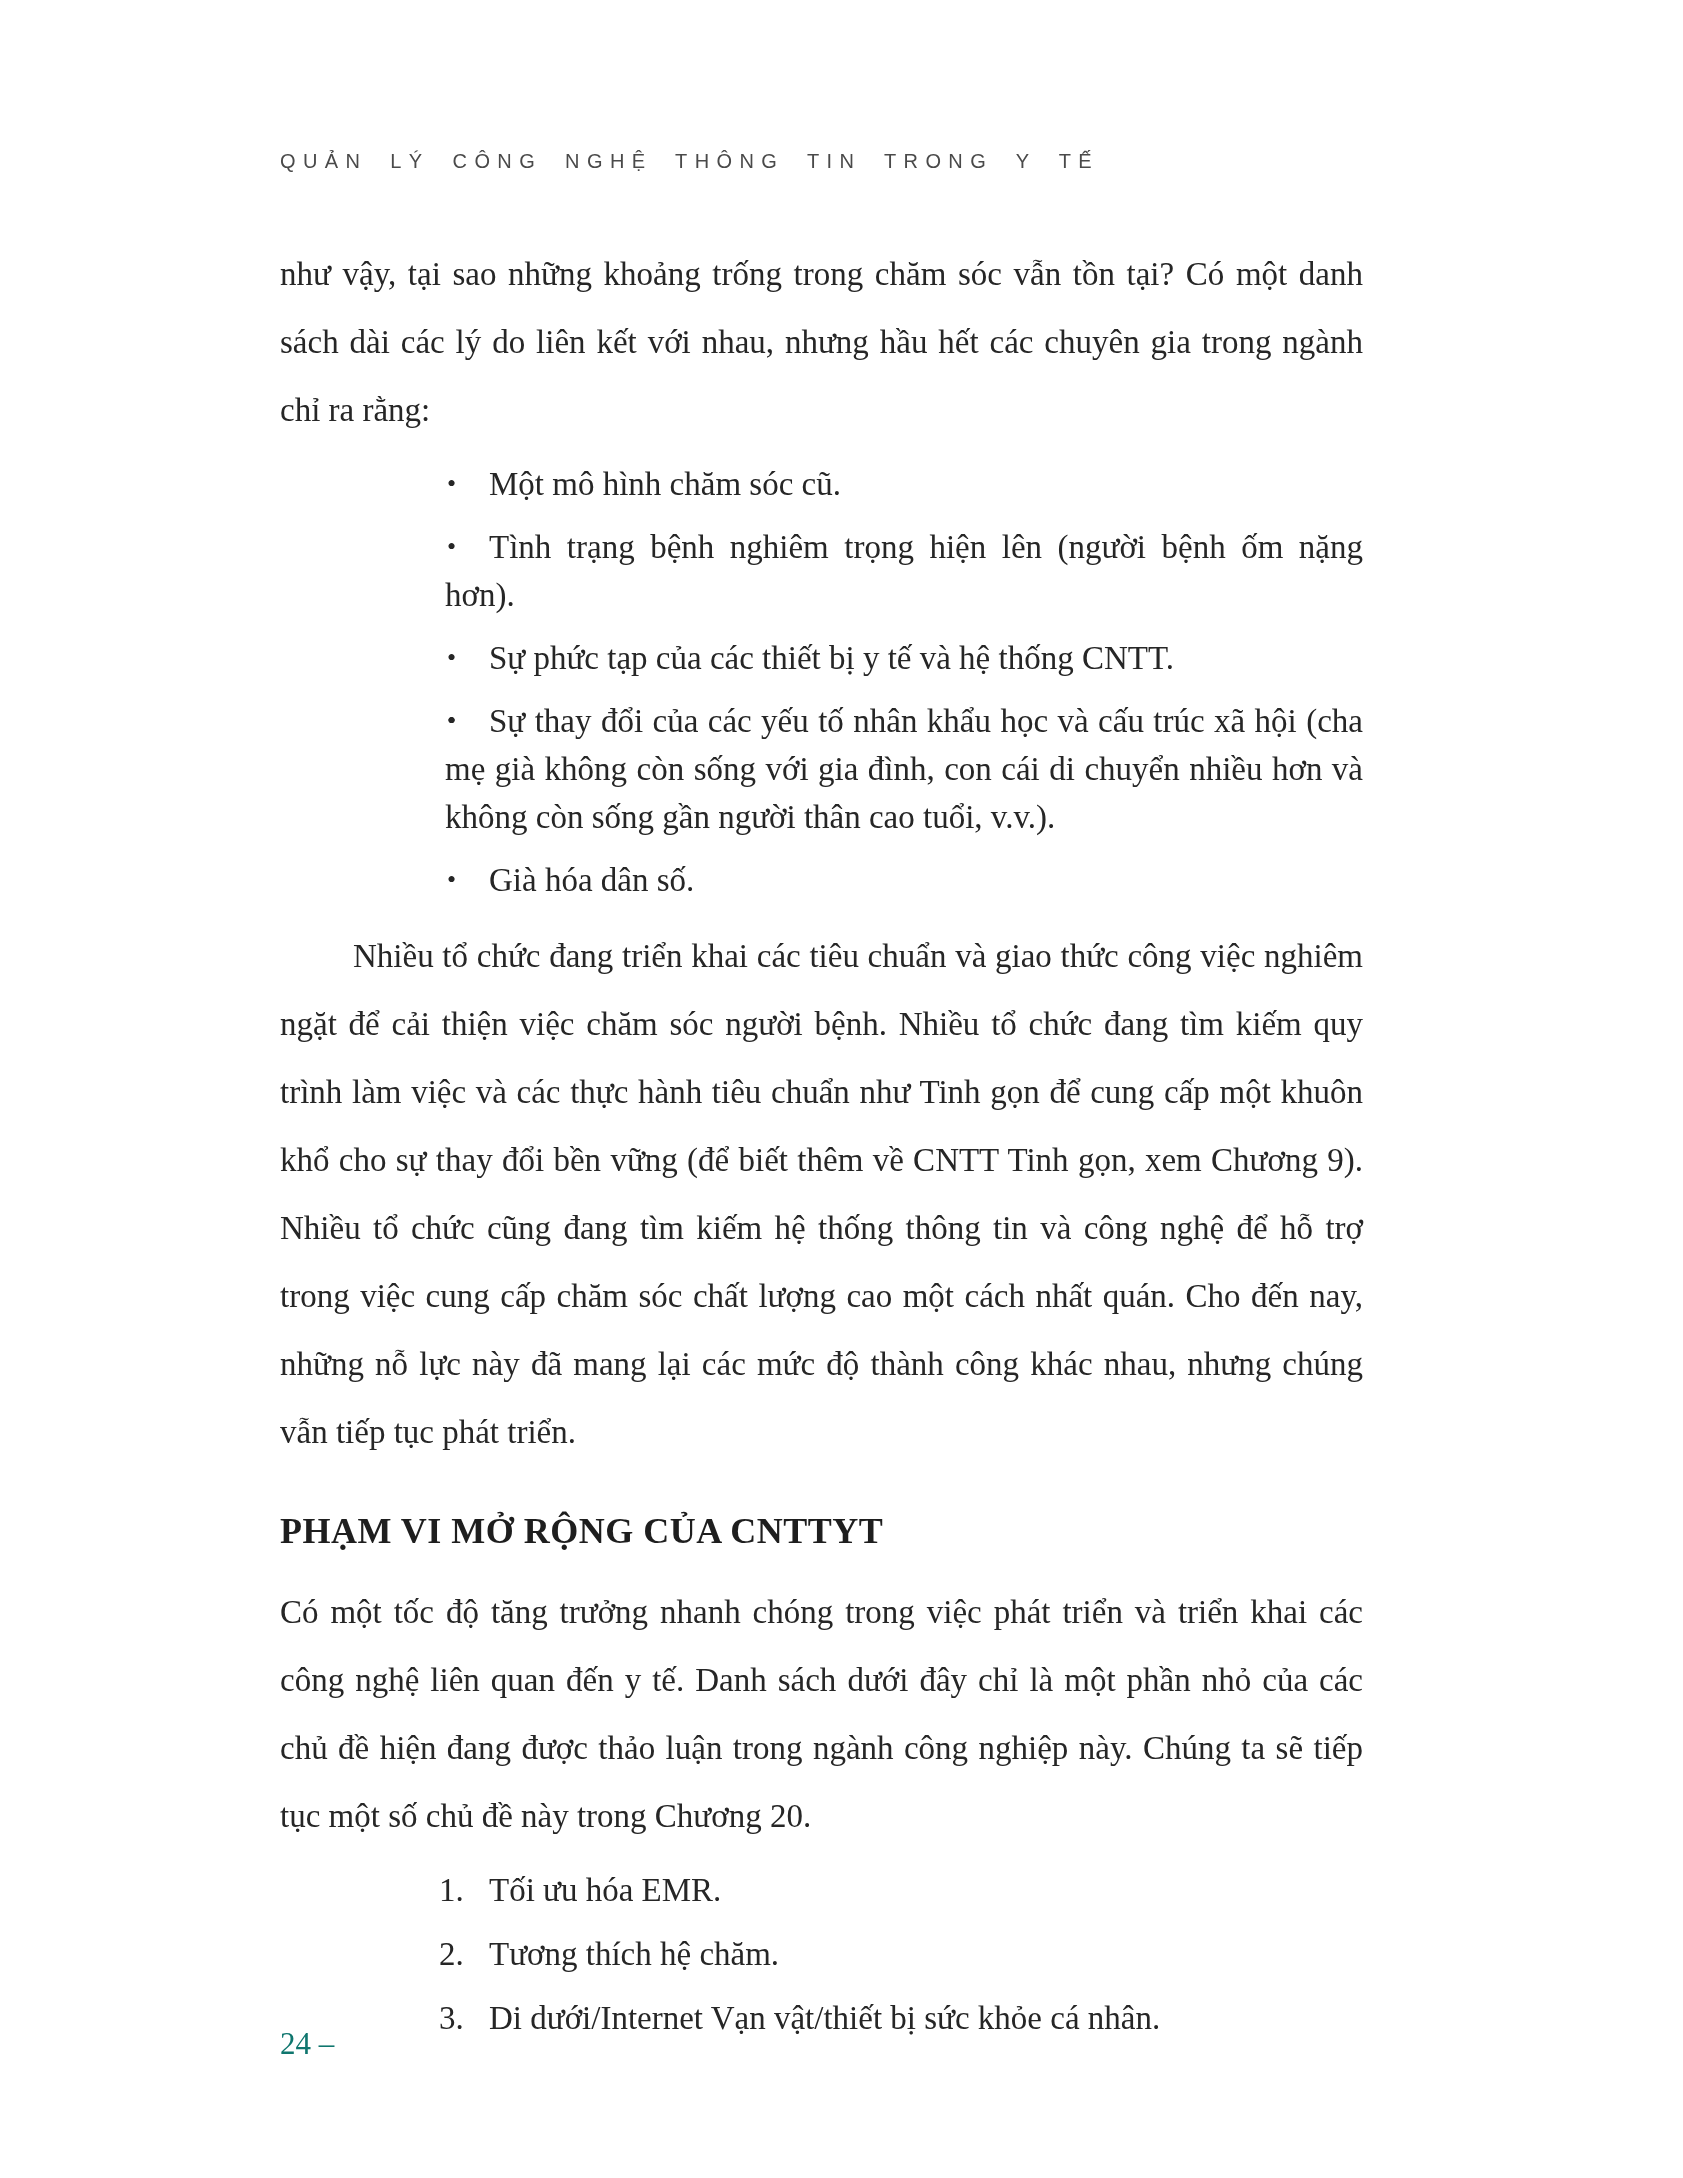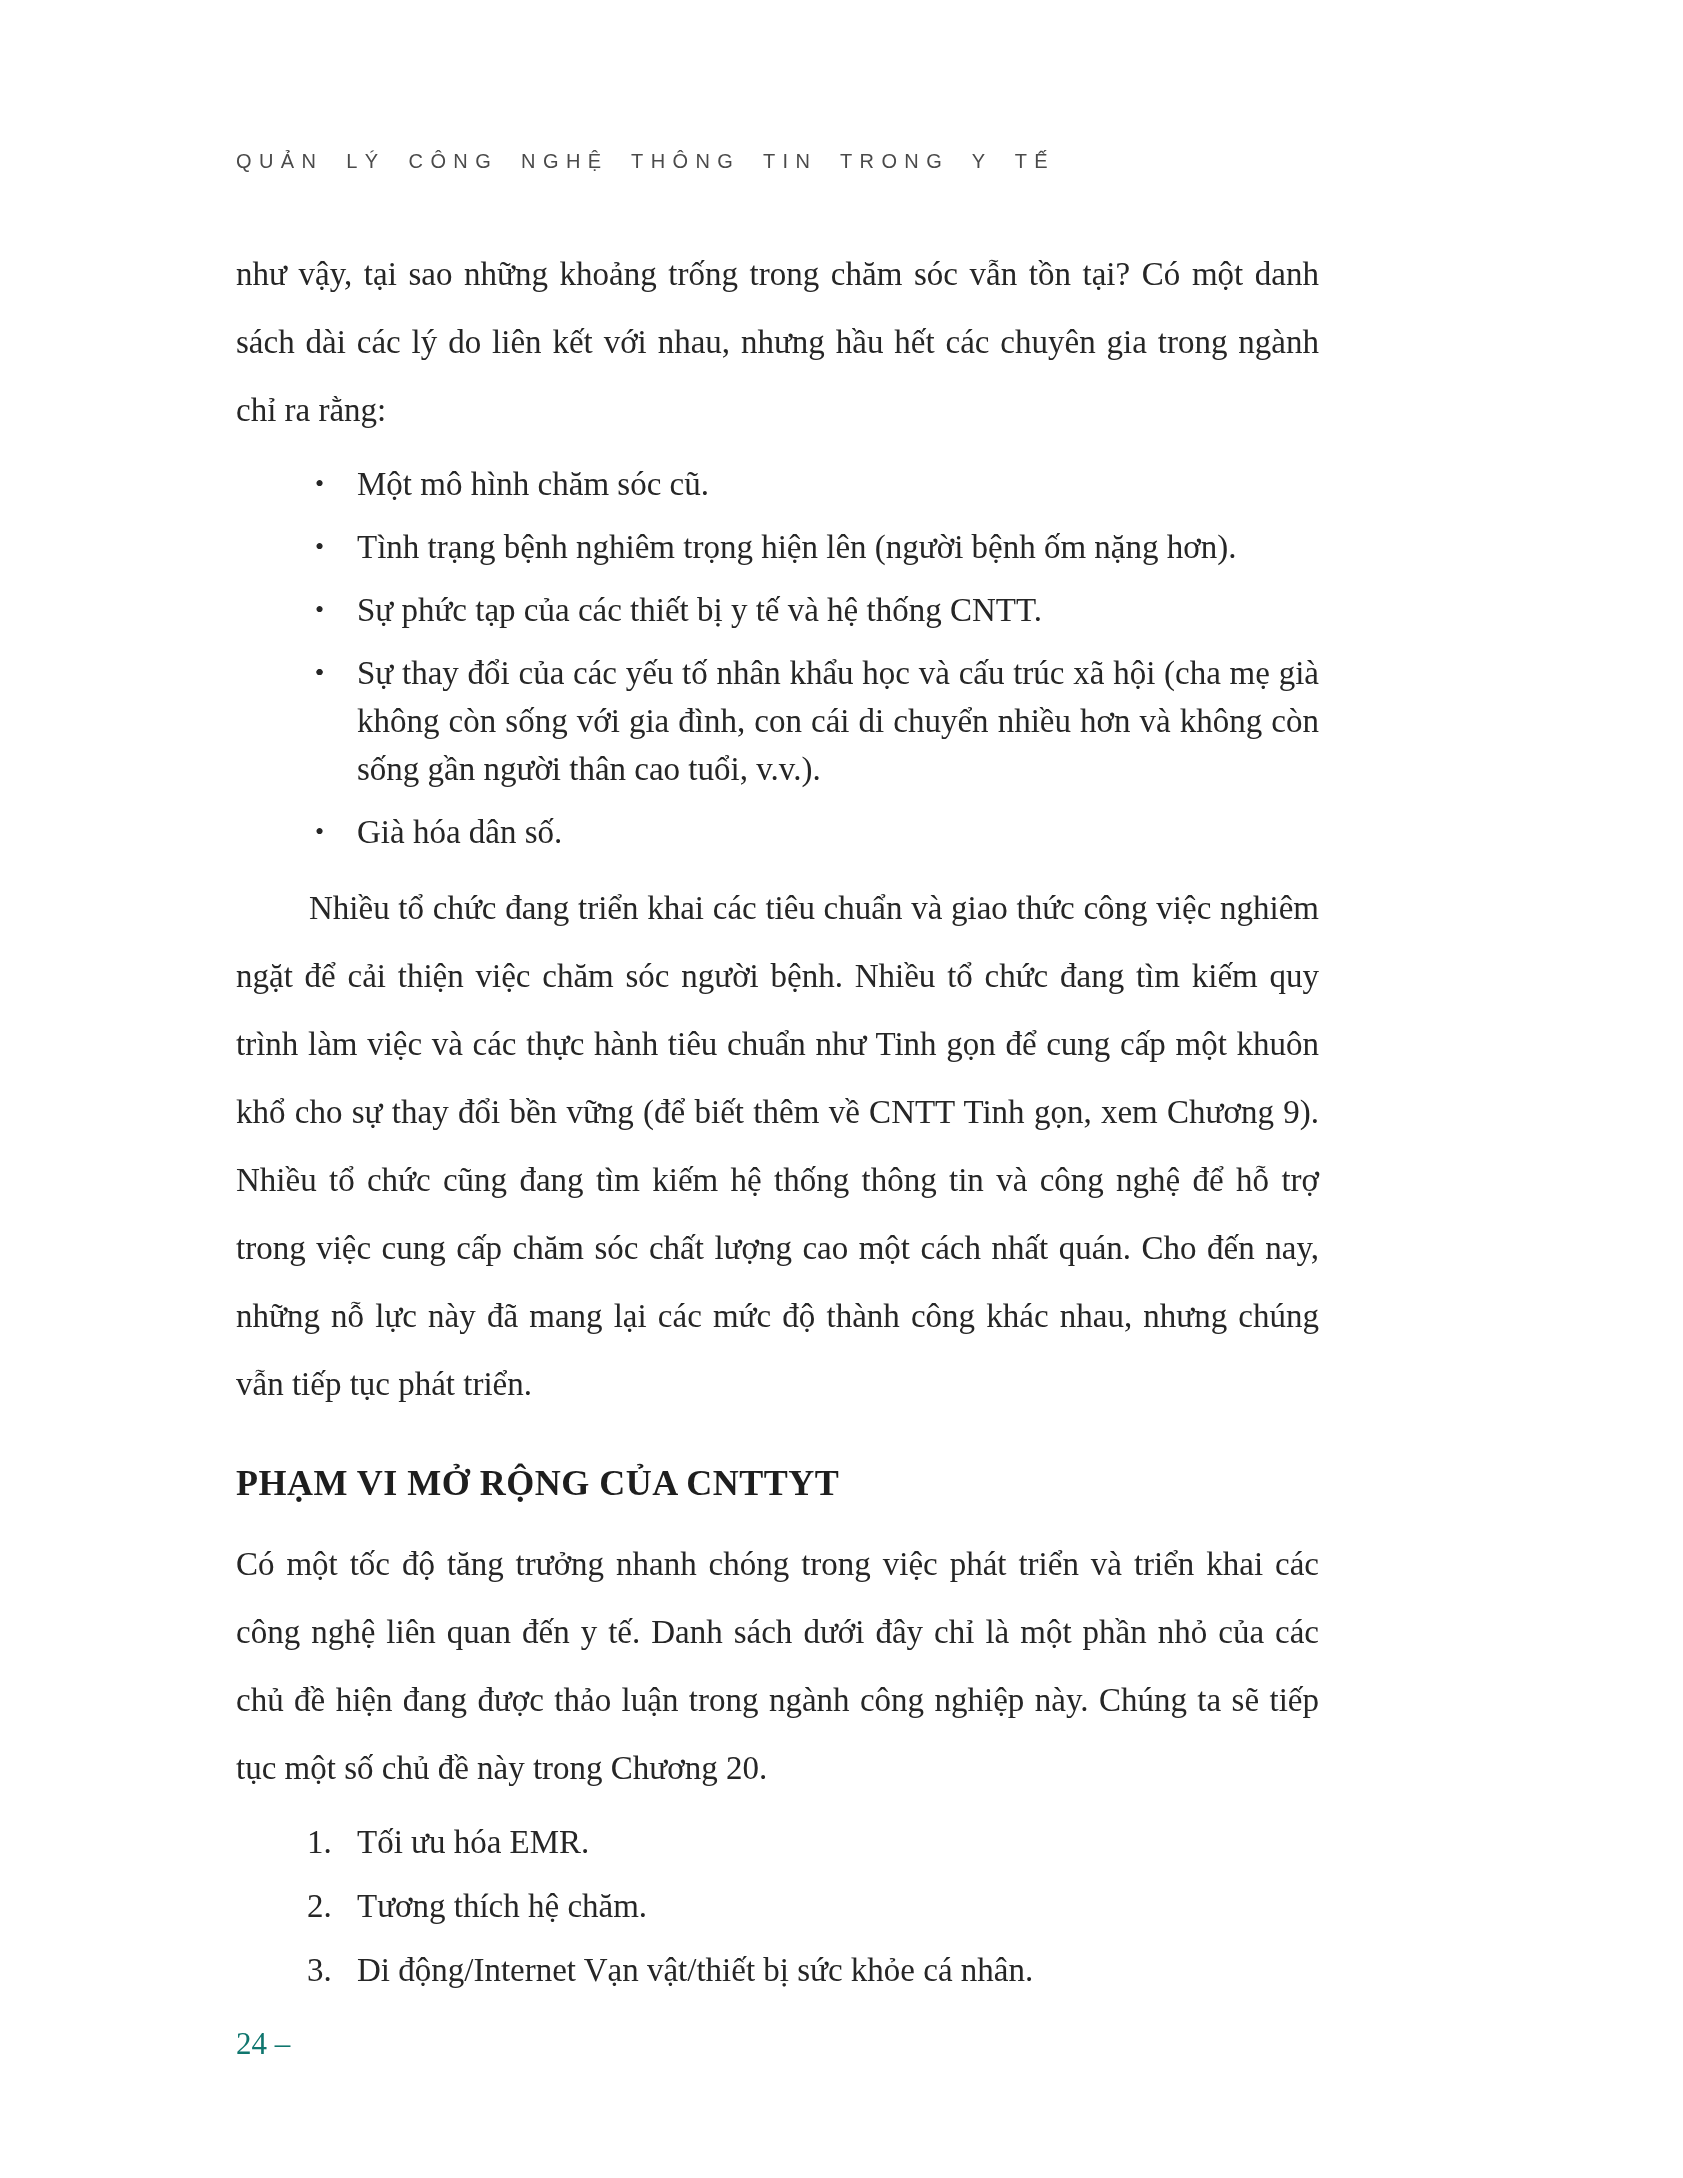--- a/index.html
+++ b/index.html
@@ -1,15 +1,15 @@
 <!DOCTYPE html>
 <html><head>
 <meta charset="utf-8">
 <style>
-  * { box-sizing: border-box; }
+  * { box-sizing: border-box; margin-left: 44px; }
   html, body { margin: 0; padding: 0; background: #e8e8e8; }
   .page {
     position: relative;
     width: 1683px;
     height: 2178px;
     margin: 0 auto;
     background: #ffffff;
     overflow: hidden;
     font-family: "Liberation Serif", serif;
     color: #262626;
@@ -139,21 +139,21 @@
       <li>
         <span class="num-marker">1.</span>
         <span>Tối ưu hóa EMR.</span>
       </li>
       <li>
         <span class="num-marker">2.</span>
         <span>Tương thích hệ chăm.</span>
       </li>
       <li>
         <span class="num-marker">3.</span>
-        <span>Di động/Internet Vạn vật/thiết bị sức khỏe cá nhân.</span>
+        <span>Di dưới/Internet Vạn vật/thiết bị sức khỏe cá nhân.</span>
       </li>
     </ol>
 
   </div>
 
   <div class="page-number">24 –</div>
 
 </div>
 
 

